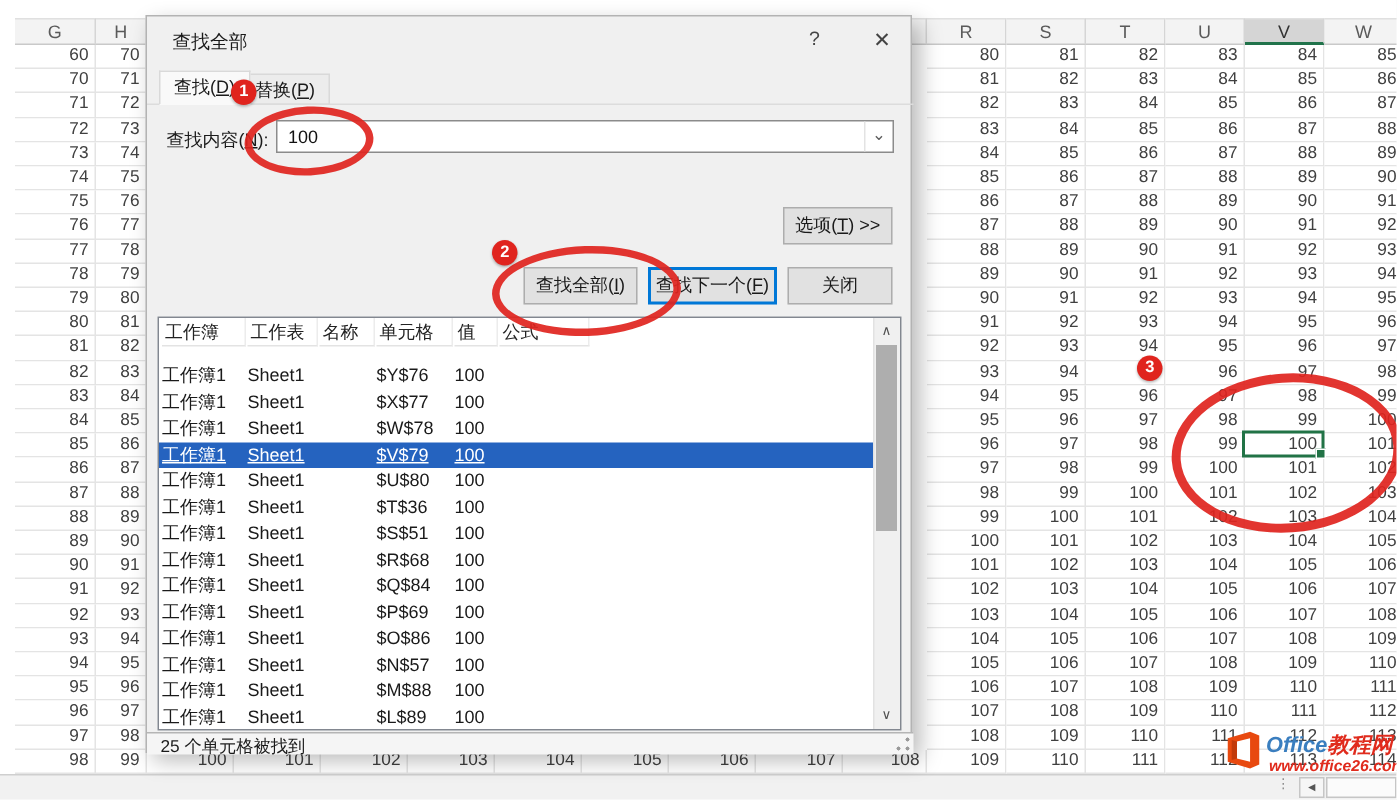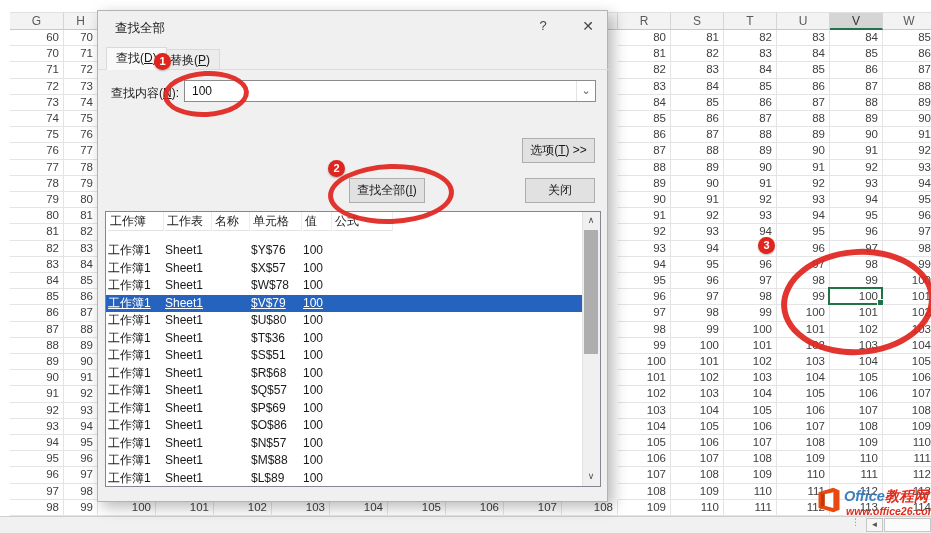--- a/index.html
+++ b/index.html
@@ -369,20 +369,21 @@
     <div id="tabline"></div>
 
     <div id="find-label"><span>查找内容(</span><span class="u">N</span><span>):</span></div>
     <div id="find-combo">
       <div id="find-value">100</div>
       <div id="combo-arrow">⌄</div>
     </div>
 
     <div id="btn-options" class="btn"><span>选项(</span><span class="u">T</span><span>) &gt;&gt;</span></div>
     <div id="btn-findall" class="btn"><span>查找全部(</span><span class="u">I</span><span>)</span></div>
+    <div id="btn-findnext" class="btn"><span>查找下一个(</span><span class="u">F</span><span>)</span></div>
     <div id="btn-close" class="btn">关闭</div>
 
     <div id="result-list">
       <div id="list-headers">
           <div class="lhdr" style="left: 2px; width: 56px;">工作簿</div>
           <div class="lhdr" style="left: 59px; width: 47px;">工作表</div>
           <div class="lhdr" style="left: 107px; width: 37px;">名称</div>
           <div class="lhdr" style="left: 145px; width: 51px;">单元格</div>
           <div class="lhdr" style="left: 197px; width: 29px;">值</div>
           <div class="lhdr" style="left: 227px; width: 60px;">公式</div>
@@ -393,21 +394,21 @@
             <span style="left: 59px;">Sheet1</span>
             <span style="left: 107px;"></span>
             <span style="left: 145px;">$Y$76</span>
             <span style="left: 197px;">100</span>
             <span style="left: 227px;"></span>
           </div>
           <div class="lrow" style="top: 47.5px;">
             <span style="left: 2px;">工作簿1</span>
             <span style="left: 59px;">Sheet1</span>
             <span style="left: 107px;"></span>
-            <span style="left: 145px;">$X$57</span>
+            <span style="left: 145px;">$X$77</span>
             <span style="left: 197px;">100</span>
             <span style="left: 227px;"></span>
           </div>
           <div class="lrow" style="top: 65px;">
             <span style="left: 2px;">工作簿1</span>
             <span style="left: 59px;">Sheet1</span>
             <span style="left: 107px;"></span>
             <span style="left: 145px;">$W$78</span>
             <span style="left: 197px;">100</span>
             <span style="left: 227px;"></span>
@@ -449,21 +450,21 @@
             <span style="left: 59px;">Sheet1</span>
             <span style="left: 107px;"></span>
             <span style="left: 145px;">$R$68</span>
             <span style="left: 197px;">100</span>
             <span style="left: 227px;"></span>
           </div>
           <div class="lrow" style="top: 170px;">
             <span style="left: 2px;">工作簿1</span>
             <span style="left: 59px;">Sheet1</span>
             <span style="left: 107px;"></span>
-            <span style="left: 145px;">$Q$57</span>
+            <span style="left: 145px;">$Q$84</span>
             <span style="left: 197px;">100</span>
             <span style="left: 227px;"></span>
           </div>
           <div class="lrow" style="top: 187.5px;">
             <span style="left: 2px;">工作簿1</span>
             <span style="left: 59px;">Sheet1</span>
             <span style="left: 107px;"></span>
             <span style="left: 145px;">$P$69</span>
             <span style="left: 197px;">100</span>
             <span style="left: 227px;"></span>
@@ -501,20 +502,24 @@
             <span style="left: 227px;"></span>
           </div>
         </div>
       <div id="list-scroll">
         <div class="sarrow" style="top:1px;">∧</div>
         <div id="sthumb"></div>
         <div class="sarrow" style="bottom:1px;">∨</div>
       </div>
     </div>
 
+    <div id="dlg-status">
+      <div class="txt">25 个单元格被找到</div>
+      <div id="grip"></div>
+    </div>
   </div>
 
   <div id="badge1" class="badge">1</div>
   <div id="badge2" class="badge">2</div>
   <div id="badge3" class="badge">3</div>
   <div id="ell-input" class="red-ellipse"></div>
   <div id="ell-findall" class="red-ellipse"></div>
   <div id="ell-sheet" class="red-ellipse"></div>
 
   <div id="watermark">

